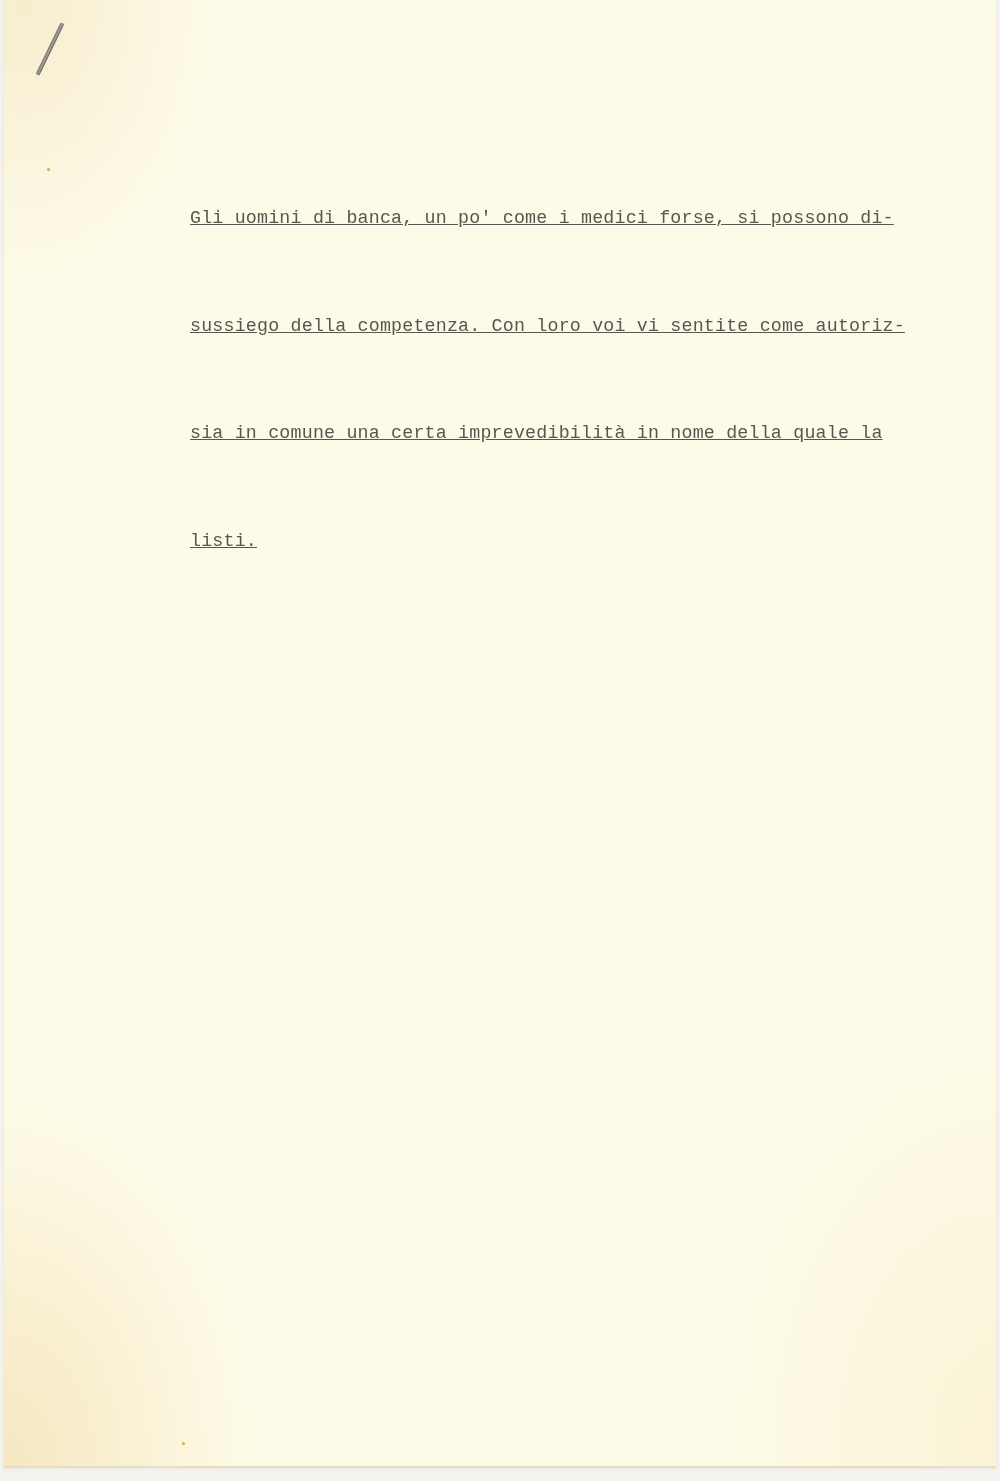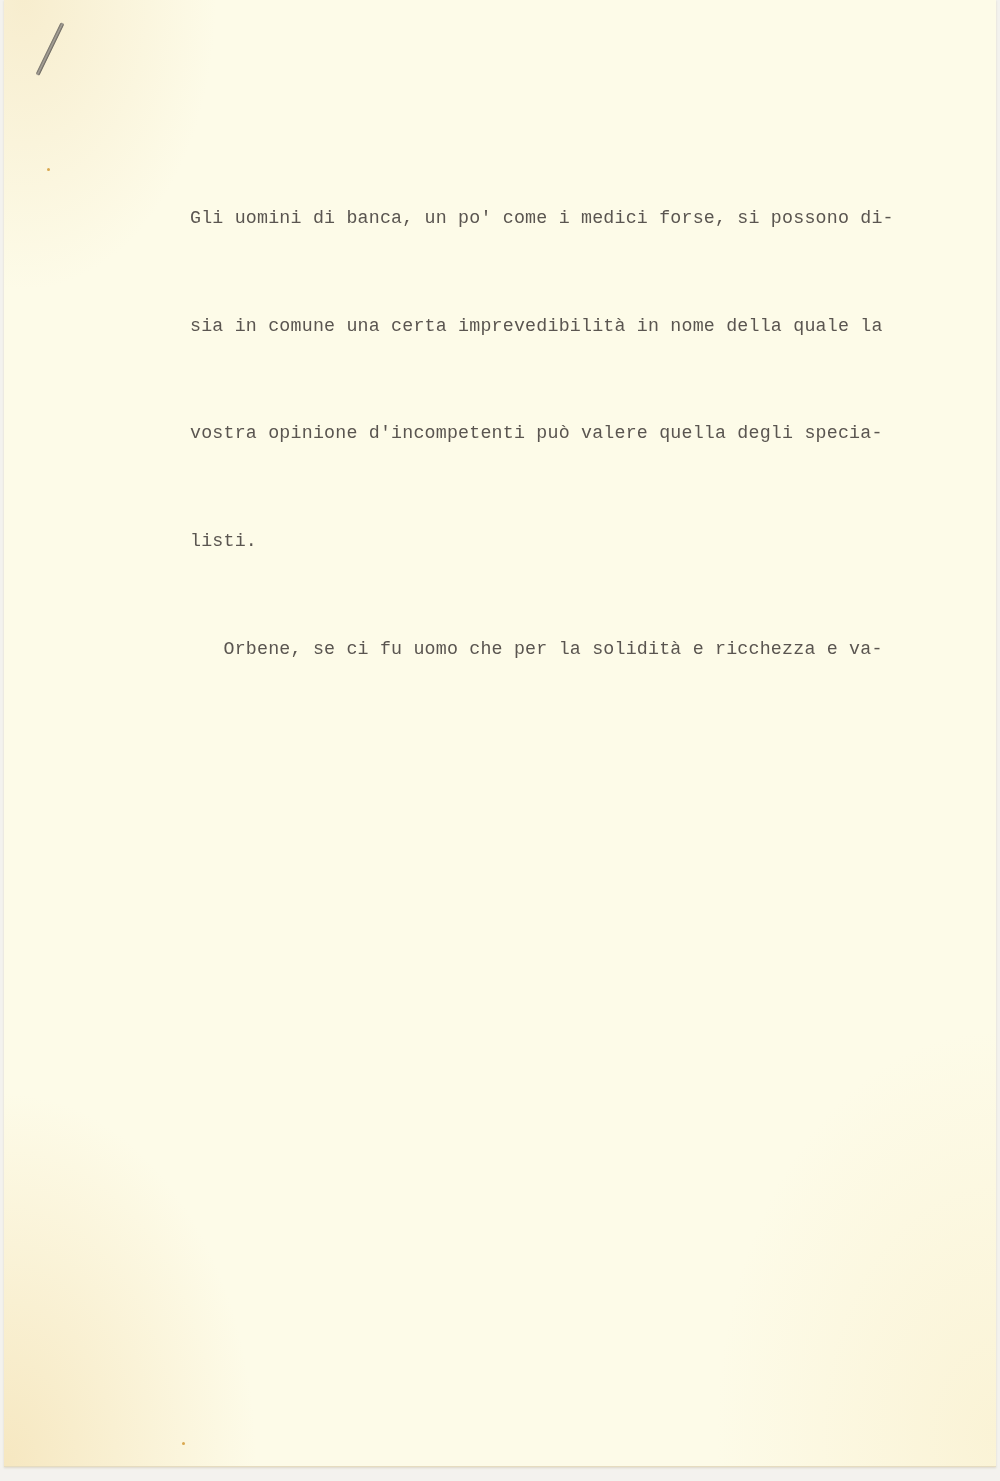--- a/index.html
+++ b/index.html
@@ -50,36 +50,36 @@
     font-family: "Liberation Mono", "DejaVu Sans Mono", monospace;
     font-size: 18.3px;
     letter-spacing: 0.2px;
     color: #5a5550;
     line-height: 35.9px;
     white-space: pre;
   }
   .line {
     display: block;
     height: 35.9px;
+    text-decoration: underline;
   }
 </style>
 </head>
 <body>
 
 <div class="sheet">
   <div class="staple"></div>
   <div class="speck" style="left:43px; top:168px;"></div>
   <div class="speck" style="left:178px; top:1442px;"></div>
 
   <div class="text">
     <span class="line">Gli uomini di banca, un po' come i medici forse, si possono di-</span>
+    <span class="line">sussiego della competenza. Con loro voi vi sentite come autoriz-</span>
     <span class="line">sia in comune una certa imprevedibilità in nome della quale la</span>
-    <span class="line">vostra opinione d'incompetenti può valere quella degli specia-</span>
     <span class="line">listi.</span>
-    <span class="line">   Orbene, se ci fu uomo che per la solidità e ricchezza e va-</span>
     
     
     
     
     
     
     
     
     
     

